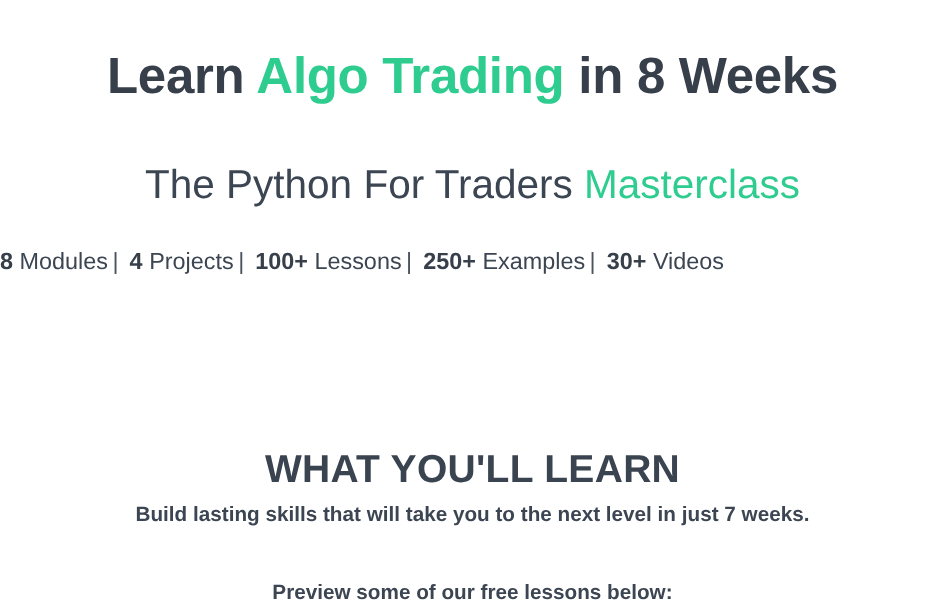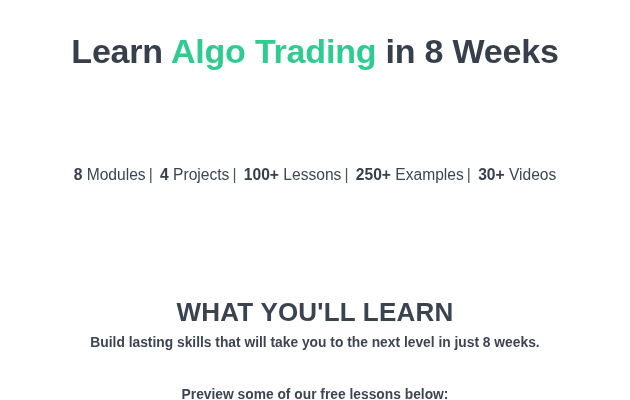--- a/index.html
+++ b/index.html
@@ -48,21 +48,21 @@
     white-space: nowrap;
   }
   .accent {
     color: #2ecc8f;
   }
   .stats-line {
     position: absolute;
     top: 166px;
     left: 0;
     width: 630px;
-    text-align: center;
+    text-align: left;
     font-size: 15.6px;
     font-weight: normal;
     color: #3c4552;
     white-space: nowrap;
   }
   .stats-line .num {
     font-weight: bold;
     color: #363f4a;
   }
   .stats-line .sep {
@@ -106,33 +106,34 @@
     white-space: nowrap;
   }
 </style>
 </head>
 <body>
 
 <div class="page">
 
   <h1 class="hero-title"><span>Learn </span><span class="accent">Algo Trading</span><span> in 8 Weeks</span></h1>
 
+  <h2 class="hero-subtitle"><span>The Python For Traders </span><span class="accent">Masterclass</span></h2>
 
   <div class="stats-line">
     <span class="num">8</span>
     <span>Modules</span><span class="sep">|</span>
     <span class="num">4</span>
     <span>Projects</span><span class="sep">|</span>
     <span class="num">100+</span>
     <span>Lessons</span><span class="sep">|</span>
     <span class="num">250+</span>
     <span>Examples</span><span class="sep">|</span>
     <span class="num">30+</span>
     <span>Videos</span>
   </div>
 
   <h3 class="section-heading">WHAT YOU'LL LEARN</h3>
 
-  <p class="tagline">Build lasting skills that will take you to the next level in just 8 weeks.</p>
+  <p class="tagline">Build lasting skills that will take you to the next level in just 7 weeks.</p>
 
   <p class="preview-note">Preview some of our free lessons below:</p>
 
 </div>
 
 </body></html>

